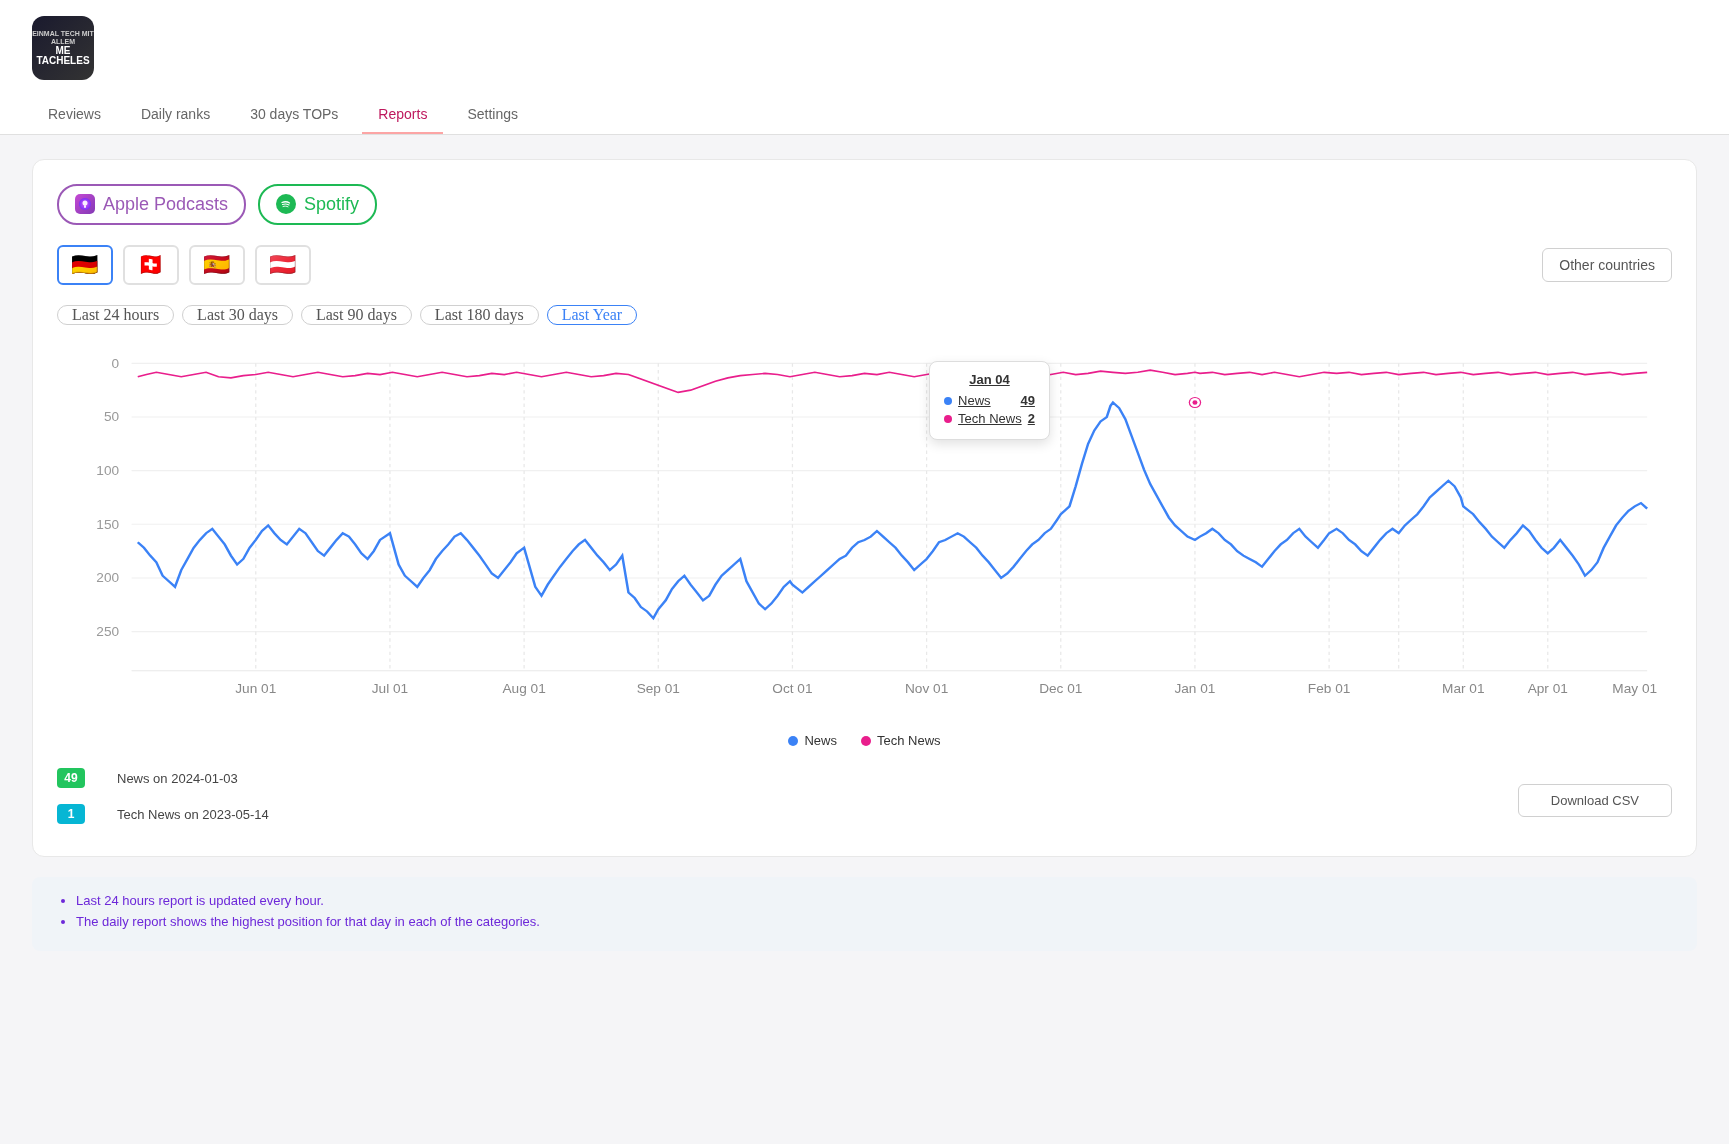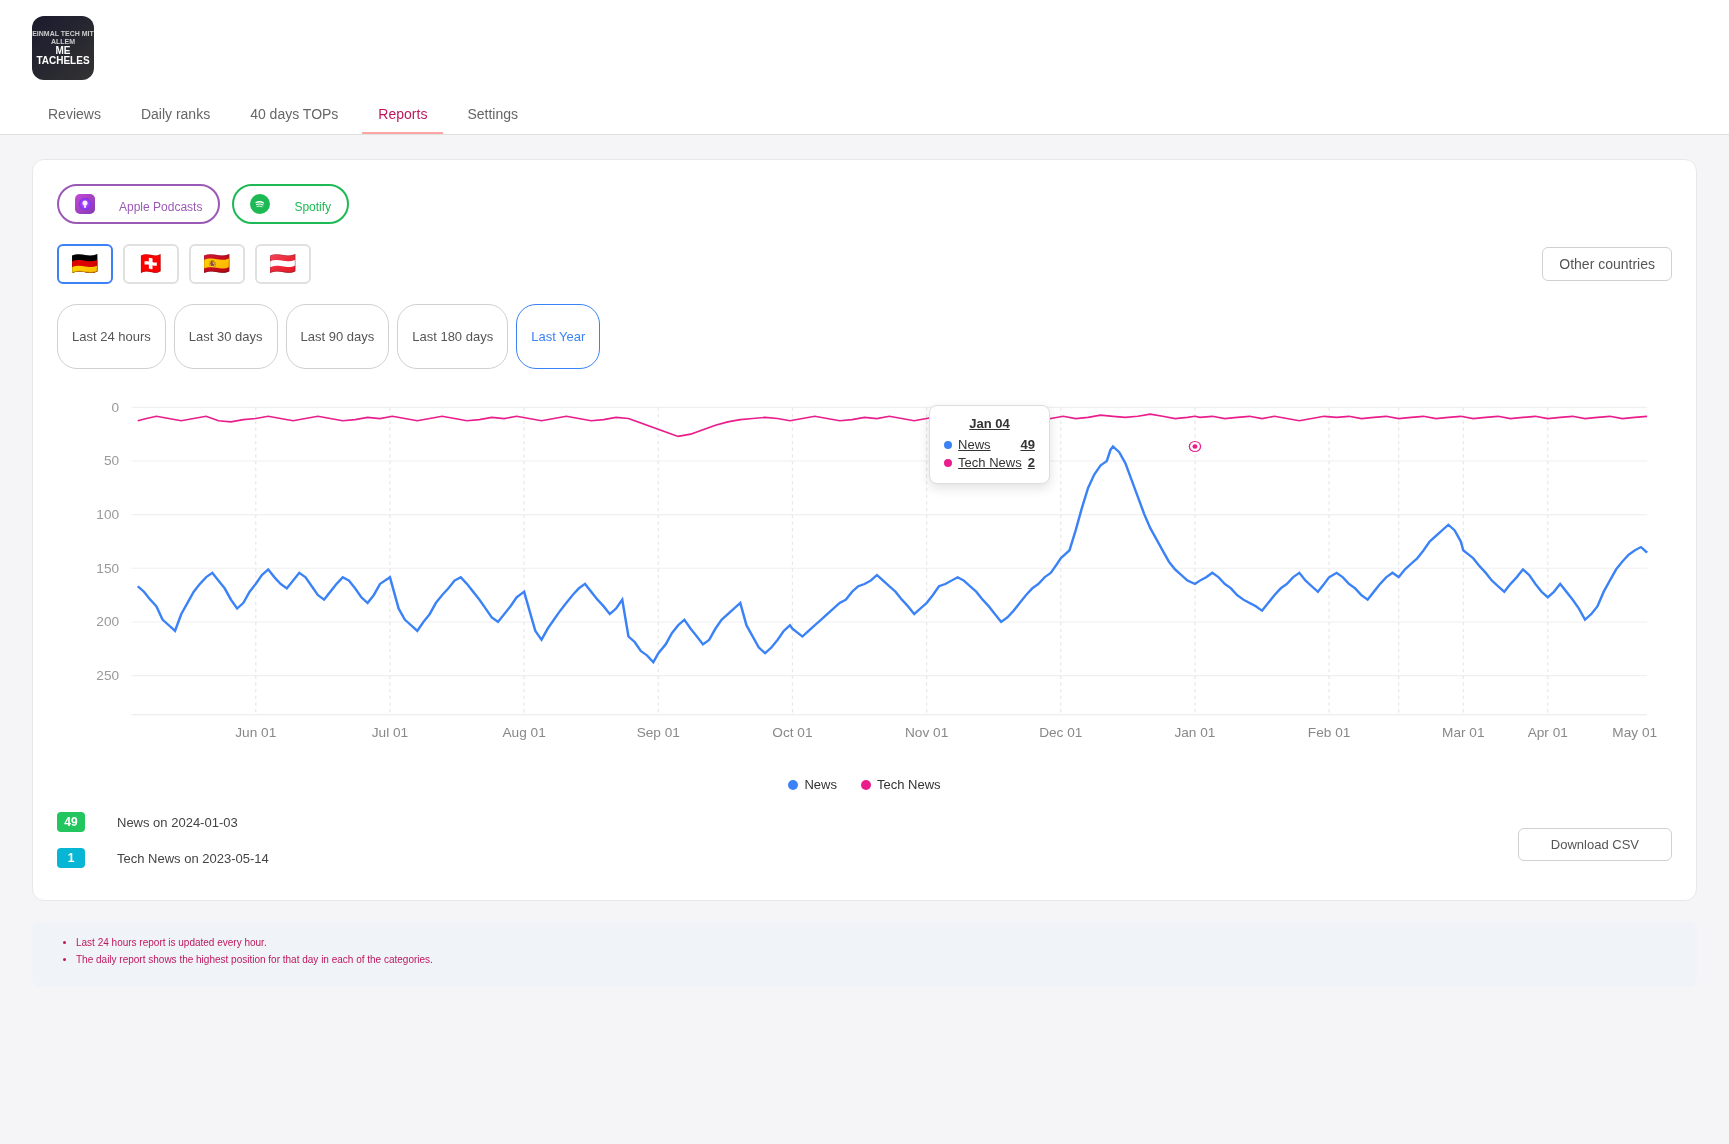--- a/index.html
+++ b/index.html
@@ -21,35 +21,35 @@
     .nav { display: flex; gap: 8px; }
     .nav-item { padding: 10px 16px; font-size: 14px; color: #666; cursor: pointer; border-bottom: 2px solid transparent; text-decoration: none; }
     .nav-item.active { color: #be185d; border-bottom: 2px solid #fca5a5; font-weight: 500; }
     
     
     .main { padding: 24px 32px; }
     .card { background: #fff; border-radius: 12px; padding: 24px; margin-bottom: 20px; border: 1px solid #e8e8e8; }
     
     
     .platform-buttons { display: flex; gap: 12px; margin-bottom: 20px; }
-    .platform-btn { display: flex; align-items: flex-end; gap: 24px; padding: 8px 16px; border-radius: 20px; border: 2px solid transparent; cursor: pointer; font-size: 12px; font-weight: 500; }
+    .platform-btn { display: flex; align-items: flex-start; gap: 8px; padding: 8px 16px; border-radius: 20px; border: 2px solid transparent; cursor: pointer; font-size: 18px; font-weight: 500; }
     .platform-btn.apple { border-color: #9b59b6; color: #9b59b6; background: #fff; }
     .platform-btn.spotify { border-color: #1db954; color: #1db954; background: #fff; }
     .apple-icon { width: 20px; height: 20px; background: linear-gradient(135deg, #c549d4, #833ab4); border-radius: 5px; display: flex; align-items: center; justify-content: center; }
     .spotify-icon { width: 20px; height: 20px; background: #1db954; border-radius: 50%; display: flex; align-items: center; justify-content: center; }
     
     
     .country-flags { display: flex; align-items: center; gap: 10px; margin-bottom: 20px; }
     .flag-btn { width: 56px; height: 40px; border: 2px solid #e0e0e0; border-radius: 6px; cursor: pointer; overflow: hidden; display: flex; align-items: center; justify-content: center; font-size: 22px; background: #fff; }
     .flag-btn.active { border-color: #3b82f6; }
     .other-countries-btn { margin-left: auto; padding: 8px 16px; border: 1px solid #d0d0d0; border-radius: 6px; background: #fff; cursor: pointer; font-size: 14px; color: #555; }
     
     
     .time-periods { display: flex; gap: 8px; margin-bottom: 16px; }
-    .time-btn { padding: 24px 14px; border-radius: 20px; border: 1px solid #d0d0d0; background: #fff; cursor: pointer; font-size: 13px; color: #555; }
+    .time-btn { padding: 0 14px; border-radius: 20px; border: 1px solid #d0d0d0; background: #fff; cursor: pointer; font-size: 16px; color: #555; font-family: Liberation Serif, serif; }
     .time-btn.active { border-color: #3b82f6; color: #3b82f6; background: #fff; }
     
     
     .chart-container { position: relative; width: 100%; height: 380px; margin-bottom: 12px; }
     .chart-svg { width: 100%; height: 100%; }
     
     
     .tooltip { position: absolute; background: #fff; border: 1px solid #ddd; border-radius: 8px; padding: 10px 14px; box-shadow: 0 4px 12px rgba(0,0,0,0.12); font-size: 13px; pointer-events: none; z-index: 10; }
     .tooltip-date { font-weight: 700; margin-bottom: 6px; text-align: center; }
     .tooltip-row { display: flex; align-items: center; gap: 6px; margin-bottom: 3px; }
@@ -64,42 +64,42 @@
     
     
     .stats-row { display: flex; align-items: center; gap: 16px; margin-bottom: 8px; }
     .stat-badge { display: inline-flex; align-items: center; justify-content: center; width: 28px; height: 20px; border-radius: 4px; font-size: 12px; font-weight: 700; color: #fff; }
     .stat-badge.green { background: #22c55e; }
     .stat-badge.teal { background: #06b6d4; }
     .stat-text { font-size: 13px; color: #444; margin-left: 16px; }
     .download-btn { margin-left: auto; padding: 8px 32px; border: 1px solid #d0d0d0; border-radius: 6px; background: #fff; cursor: pointer; font-size: 13px; color: #555; }
     
     
-    .info-box { background: #f0f4f8; border-radius: 8px; padding: 16px 24px; font-size: 10px; color: #be185d; }
+    .info-box { background: #f0f4f8; border-radius: 8px; padding: 16px 24px; font-size: 13px; color: #6d28d9; }
     .info-box ul { list-style: disc; padding-left: 20px; }
     .info-box li { margin-bottom: 6px; }
   </style>
 </head>
 <body>
 
 <div class="page-wrapper">
 
   <div class="header">
     <div class="podcast-info">
       <div class="podcast-avatar">
         <div class="podcast-avatar-inner">
           <span class="avatar-text-top">EINMAL TECH MIT ALLEM</span>
           <span class="avatar-logo-text">ME<br>TACHELES</span>
         </div>
       </div>
     </div>
     <nav class="nav">
       <a class="nav-item">Reviews</a>
       <a class="nav-item">Daily ranks</a>
-      <a class="nav-item">40 days TOPs</a>
+      <a class="nav-item">30 days TOPs</a>
       <a class="nav-item active">Reports</a>
       <a class="nav-item">Settings</a>
     </nav>
   </div>
 
   <div class="main">
     <div class="card">
 
       <div class="platform-buttons">
         <button class="platform-btn apple">

